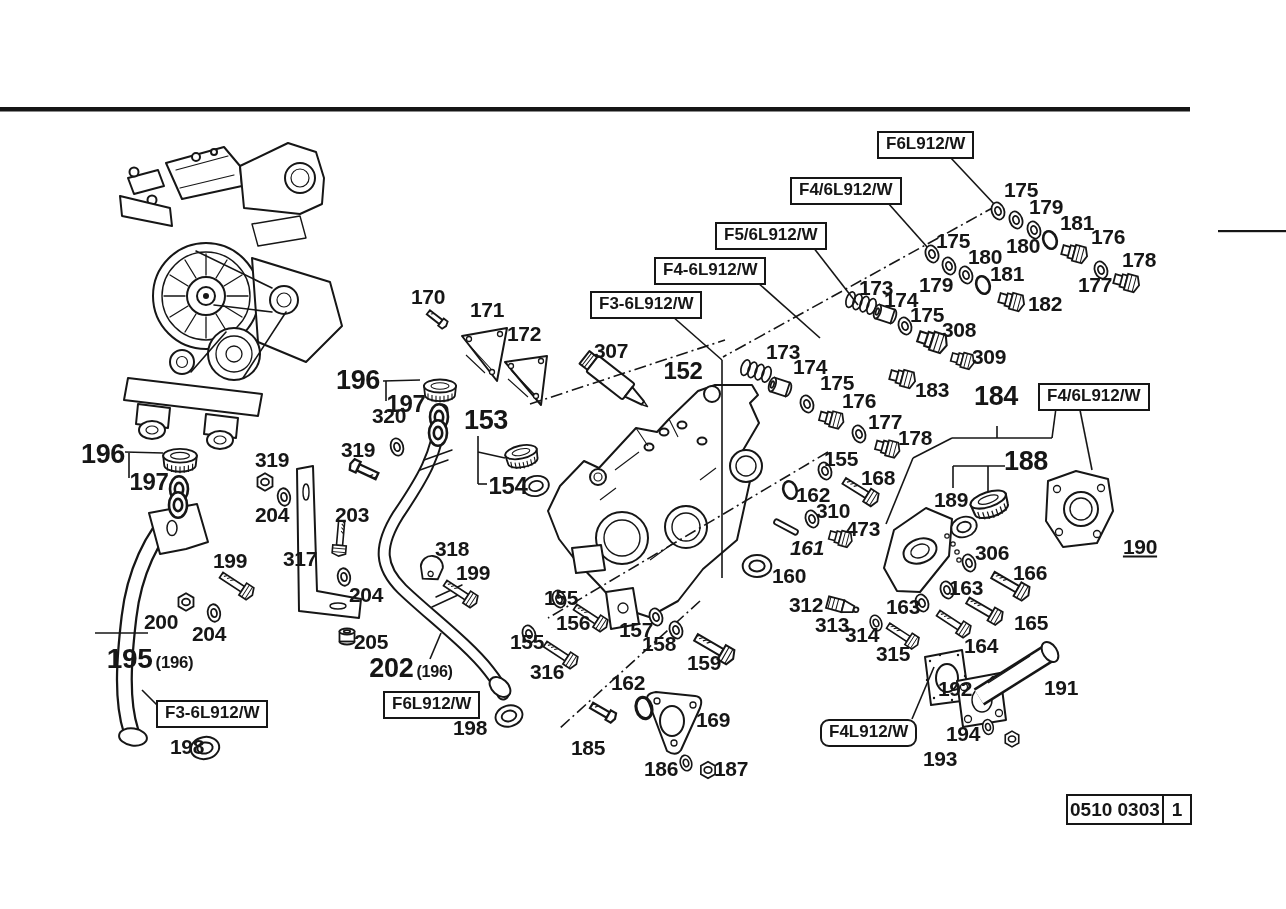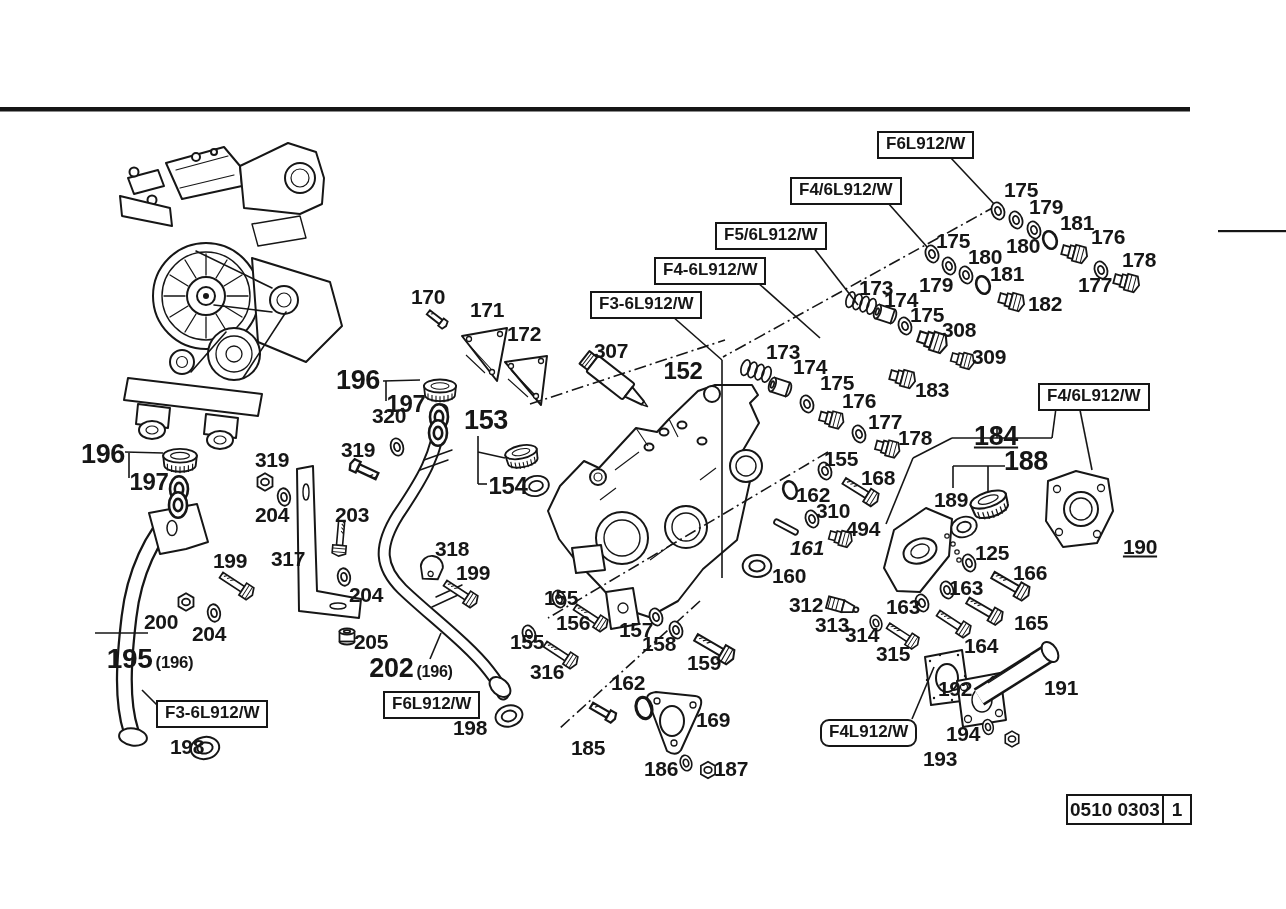--- a/index.html
+++ b/index.html
@@ -354,42 +354,42 @@
       <div class="part-label" style="left: 611px; top: 350px;">307</div>
       <div class="part-label" style="left: 683px; top: 371px; font-size: 24px;">152</div>
       <div class="part-label" style="left: 358px; top: 380px; font-size: 27px;">196</div>
       <div class="part-label" style="left: 406px; top: 404px; font-size: 24px;">197</div>
       <div class="part-label" style="left: 389px; top: 415px;">320</div>
       <div class="part-label" style="left: 358px; top: 449px;">319</div>
       <div class="part-label" style="left: 486px; top: 420px; font-size: 27px;">153</div>
       <div class="part-label" style="left: 508px; top: 486px; font-size: 24px;">154</div>
       <div class="part-label" style="left: 352px; top: 514px;">203</div>
       <div class="part-label" style="left: 452px; top: 548px;">318</div>
-      <div class="part-label" style="left: 288px; top: 558px; text-align: right;">317</div>
+      <div class="part-label" style="left: 300px; top: 558px; text-align: right;">317</div>
       <div class="part-label" style="left: 473px; top: 572px;">199</div>
       <div class="part-label" style="left: 366px; top: 594px;">204</div>
       <div class="part-label" style="left: 371px; top: 641px;">205</div>
       <div class="part-label" style="left: 411px; top: 668px; font-size: 27px;">202<span class="sfx"> (196)</span></div>
       <div class="part-label" style="left: 470px; top: 727px;">198</div>
       <div class="part-label" style="left: 561px; top: 597px;">155</div>
       <div class="part-label" style="left: 573px; top: 622px;">156</div>
       <div class="part-label" style="left: 547px; top: 671px;">316</div>
       <div class="part-label" style="left: 527px; top: 641px;">155</div>
       <div class="part-label" style="left: 636px; top: 629px;">157</div>
       <div class="part-label" style="left: 659px; top: 643px;">158</div>
       <div class="part-label" style="left: 704px; top: 662px;">159</div>
       <div class="part-label" style="left: 628px; top: 682px;">162</div>
       <div class="part-label" style="left: 588px; top: 727px; margin-top: 20px;">185</div>
       <div class="part-label" style="left: 713px; top: 719px;">169</div>
       <div class="part-label" style="left: 661px; top: 768px;">186</div>
       <div class="part-label" style="left: 731px; top: 768px;">187</div>
       <div class="part-label" style="left: 789px; top: 575px;">160</div>
       <div class="part-label" style="left: 807px; top: 547px; font-style: italic;">161</div>
       <div class="part-label" style="left: 833px; top: 510px;">310</div>
-      <div class="part-label" style="left: 863px; top: 528px;">494</div>
+      <div class="part-label" style="left: 863px; top: 528px;">473</div>
       <div class="part-label" style="left: 813px; top: 494px;">162</div>
       <div class="part-label" style="left: 841px; top: 458px;">155</div>
       <div class="part-label" style="left: 878px; top: 477px; text-align: center;">168</div>
       <div class="part-label" style="left: 783px; top: 351px;">173</div>
       <div class="part-label" style="left: 810px; top: 366px;">174</div>
       <div class="part-label" style="left: 837px; top: 382px;">175</div>
       <div class="part-label" style="left: 859px; top: 400px;">176</div>
       <div class="part-label" style="left: 885px; top: 421px;">177</div>
       <div class="part-label" style="left: 915px; top: 437px;">178</div>
       <div class="part-label" style="left: 876px; top: 287px;">173</div>
@@ -403,25 +403,25 @@
       <div class="part-label" style="left: 1023px; top: 245px;">180</div>
       <div class="part-label" style="left: 1077px; top: 222px;">181</div>
       <div class="part-label" style="left: 1108px; top: 236px;">176</div>
       <div class="part-label" style="left: 1095px; top: 284px;">177</div>
       <div class="part-label" style="left: 1139px; top: 259px;">178</div>
       <div class="part-label" style="left: 953px; top: 240px;">175</div>
       <div class="part-label" style="left: 936px; top: 284px;">179</div>
       <div class="part-label" style="left: 985px; top: 256px;">180</div>
       <div class="part-label" style="left: 1007px; top: 273px;">181</div>
       <div class="part-label" style="left: 1045px; top: 303px;">182</div>
-      <div class="part-label" style="left: 996px; top: 436px; font-size: 27px; text-decoration: underline;">184</div>
+      <div class="part-label" style="left: 996px; top: 396px; font-size: 27px;">184</div>
       <div class="part-label" style="left: 1026px; top: 461px; font-size: 27px;">188</div>
       <div class="part-label" style="left: 951px; top: 499px;">189</div>
       <div class="part-label" style="left: 1140px; top: 546px; text-decoration: underline;">190</div>
-      <div class="part-label" style="left: 992px; top: 552px;">125</div>
+      <div class="part-label" style="left: 992px; top: 552px;">306</div>
       <div class="part-label" style="left: 1030px; top: 572px;">166</div>
       <div class="part-label" style="left: 966px; top: 587px;">163</div>
       <div class="part-label" style="left: 1031px; top: 622px;">165</div>
       <div class="part-label" style="left: 981px; top: 645px;">164</div>
       <div class="part-label" style="left: 903px; top: 606px;">163</div>
       <div class="part-label" style="left: 893px; top: 653px;">315</div>
       <div class="part-label" style="left: 862px; top: 634px;">314</div>
       <div class="part-label" style="left: 832px; top: 624px;">313</div>
       <div class="part-label" style="left: 806px; top: 604px;">312</div>
       <div class="part-label" style="left: 916px; top: 688px; margin-left: 39px;">192</div>

